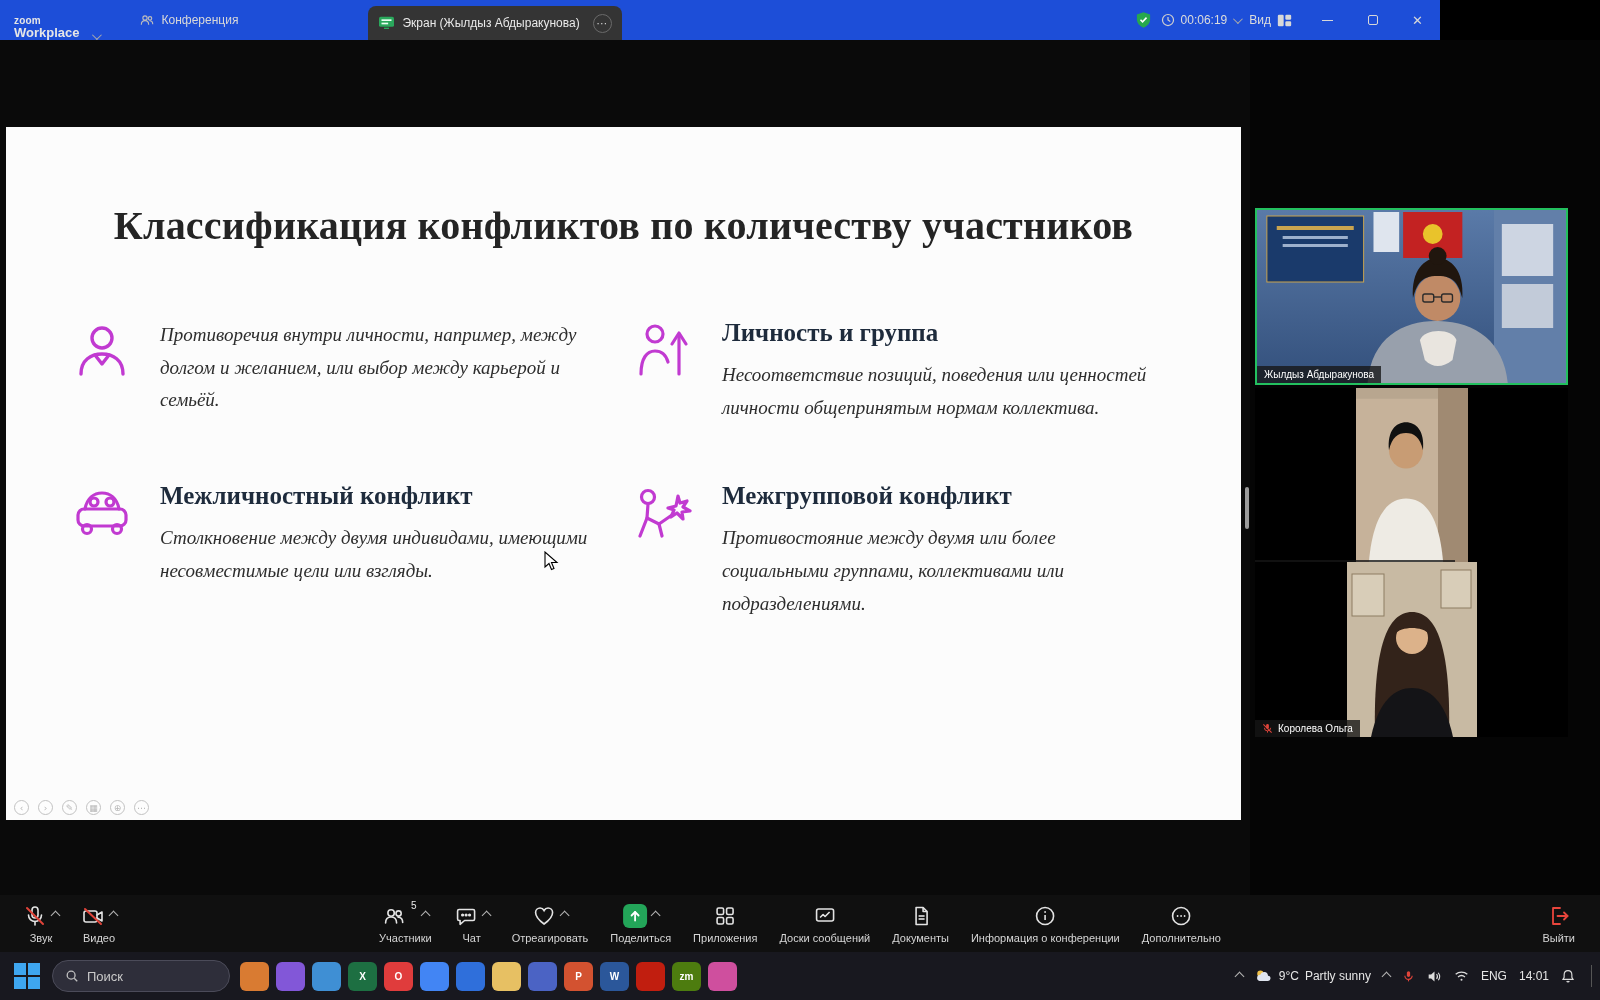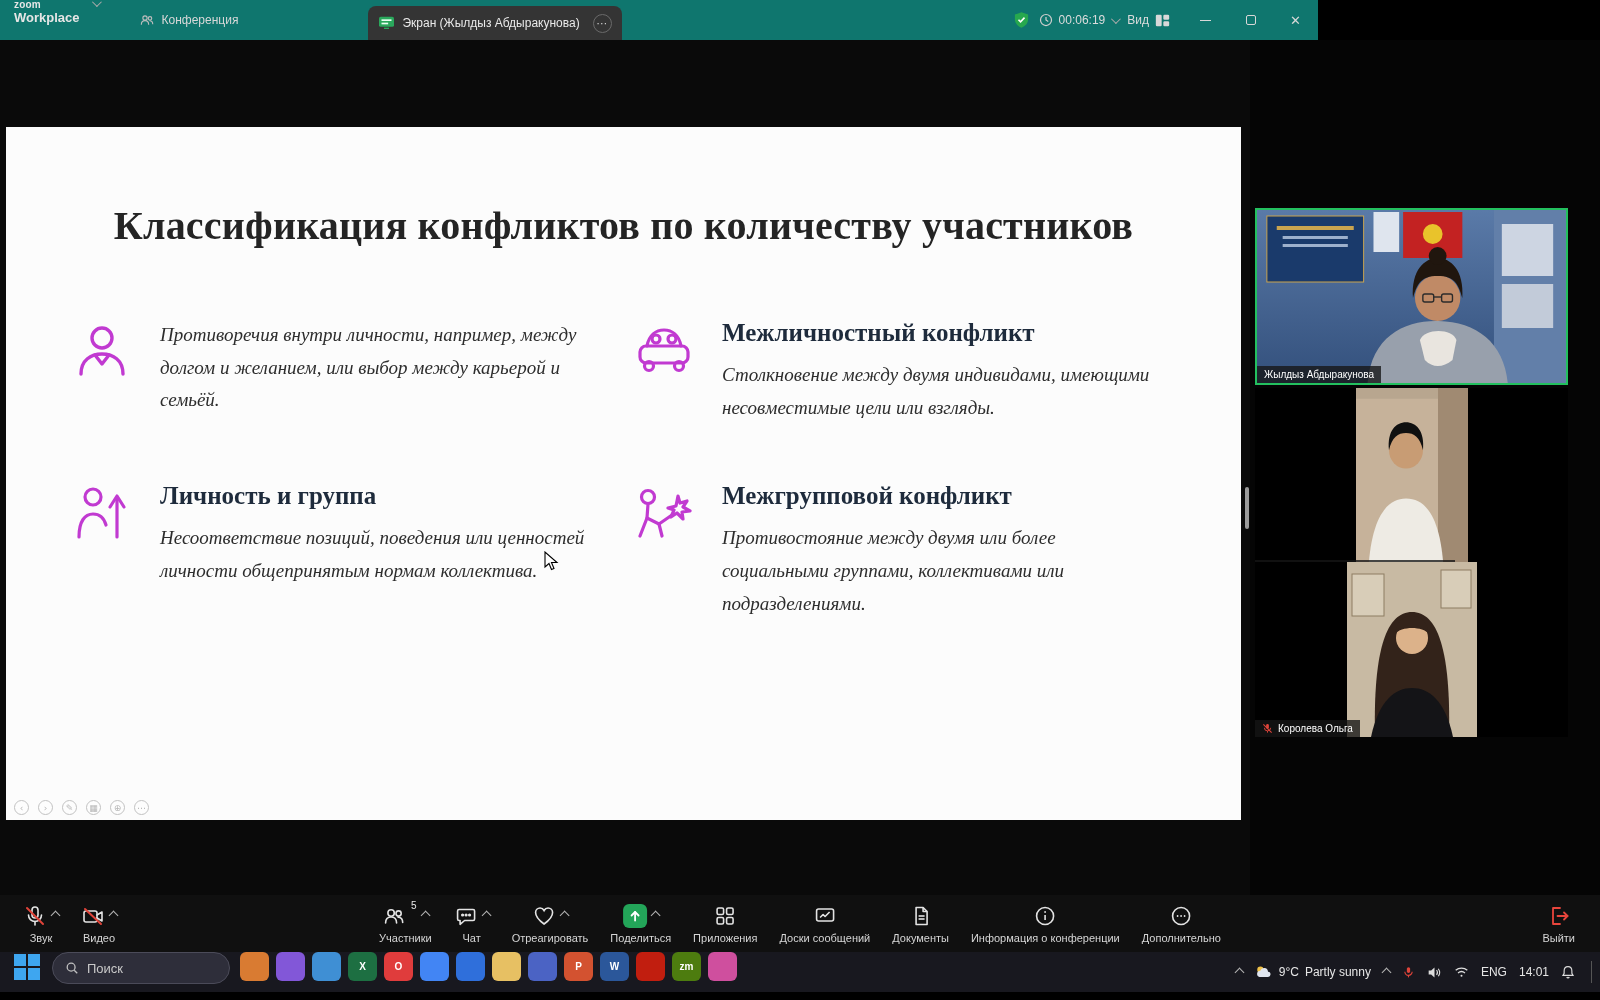--- a/index.html
+++ b/index.html
@@ -5,22 +5,22 @@
   * { box-sizing: border-box; margin: 0; padding: 0; }
   html,body { width:1600px; height:1000px; }
   body {
     position: relative; overflow: hidden; background:#000;
     font-family:"Liberation Sans", sans-serif;
     -webkit-font-smoothing: antialiased;
   }
   svg { display:block; }
 
   
-  .titlebar { position:absolute; top:0; left:0; width:1318px; height:40px;
-    background:#0f766e; display:flex; align-items:flex-start; color:#e6e6e6; z-index:10; }
+  .titlebar { position:absolute; top:0; left:0; width:1440px; height:40px;
+    background:#1d4ed8; display:flex; align-items:flex-end; color:#e6e6e6; z-index:10; }
   .zlogo { margin-left:14px; line-height:1.05; cursor:default; }
   .zlogo .l1 { font-size:10px; font-weight:bold; letter-spacing:.2px; }
   .zlogo .l2 { font-size:13px; font-weight:bold; }
   .cdown { width:7px; height:7px; border-right:1.5px solid #aaa; border-bottom:1.5px solid #aaa;
     transform:rotate(45deg) translateY(-2px); display:inline-block; }
   .cup { width:7px; height:7px; border-right:1.5px solid #b5b5b5; border-top:1.5px solid #b5b5b5;
     transform:rotate(-45deg); display:inline-block; }
   .tb-chev { margin-left:12px; }
   .tb-tab { display:flex; align-items:center; gap:7px; font-size:12px; color:#d8d8d8; height:40px; padding:0 12px; }
   .tb-tab.meeting { margin-left:28px; }
@@ -75,22 +75,22 @@
   .tgroup-right { position:absolute; right:14px; top:0; height:57px; display:flex; }
   .tbtn { display:flex; flex-direction:column; align-items:center; justify-content:center; gap:4px;
     padding:0 11px; position:relative; }
   .tbtn .lbl { font-size:11px; color:#d6d6d6; white-space:nowrap; }
   .icorow { display:flex; align-items:flex-start; gap:5px; height:24px; }
   .icorow .cup { margin-top:8px; }
   .share-ic { width:24px; height:24px; border-radius:6px; background:#23a559; display:flex; align-items:center; justify-content:center; }
   .cnt { font-size:10px; color:#e8e8e8; transform:translateY(-4px); }
 
   
-  .taskbar { position:absolute; top:952px; left:0; width:1600px; height:40px; background:#18181f;
-    display:flex; z-index:10; }
+  .taskbar { position:absolute; top:952px; left:0; width:1600px; height:48px; background:#18181f;
+    display:flex; align-items:center; z-index:10; }
   .start { margin-left:12px; width:30px; height:30px; display:grid; grid-template-columns:12px 12px;
     grid-auto-rows:12px; gap:2px; place-content:center; }
   .start i { background:#3ea6f0; }
   .search-pill { margin-left:10px; width:178px; height:32px; background:#2e2e3a; border:1px solid #4b4b59;
     border-radius:16px; display:flex; align-items:center; gap:8px; padding:0 12px; color:#c9c9c9; font-size:13px; }
   .apps { display:flex; gap:7px; margin-left:10px; }
   .app { width:29px; height:29px; border-radius:6px; display:flex; align-items:center; justify-content:center;
     font-size:10px; font-weight:bold; color:#fff; }
   .tray { margin-left:auto; display:flex; align-items:center; gap:12px; margin-right:8px; color:#e6e6e6; font-size:12px; }
   .weather { display:flex; align-items:center; gap:6px; }
@@ -182,46 +182,46 @@
             </svg>
           </div>
           <div class="ctext">
             <div class="cbody">Противоречия внутри личности, например, между долгом и желанием, или выбор между карьерой и семьёй.</div>
           </div>
         </div>
 
         <div class="citem">
           <div class="cicon">
             <svg viewBox="0 0 64 64" fill="none" stroke="#c13ad1" stroke-width="3.2" stroke-linecap="round" stroke-linejoin="round">
+              <circle cx="23" cy="15" r="8"></circle>
+              <path d="M9 55 C9 39 15 32 23 32 C29 32 34 36 36 43"></path>
+              <path d="M47 55 L47 16"></path>
+              <path d="M40 25 L47 14 L54 25"></path>
+            </svg>
+          </div>
+          <div class="ctext">
+            <div class="chead">Личность и группа</div>
+            <div class="cbody">Несоответствие позиций, поведения или ценностей личности общепринятым нормам коллектива.</div>
+          </div>
+        </div>
+
+        <div class="citem">
+          <div class="cicon">
+            <svg viewBox="0 0 64 64" fill="none" stroke="#c13ad1" stroke-width="3.2" stroke-linecap="round" stroke-linejoin="round">
               <rect x="8" y="27" width="48" height="17" rx="6"></rect>
               <path d="M15 27 C17 16 24 11 32 11 C40 11 47 16 49 27"></path>
               <circle cx="24" cy="20" r="4"></circle>
                 <circle cx="40" cy="20" r="4"></circle>
               <circle cx="17" cy="47" r="4.5"></circle>
                 <circle cx="47" cy="47" r="4.5"></circle>
             </svg>
           </div>
           <div class="ctext">
             <div class="chead">Межличностный конфликт</div>
             <div class="cbody">Столкновение между двумя индивидами, имеющими несовместимые цели или взгляды.</div>
-          </div>
-        </div>
-
-        <div class="citem">
-          <div class="cicon">
-            <svg viewBox="0 0 64 64" fill="none" stroke="#c13ad1" stroke-width="3.2" stroke-linecap="round" stroke-linejoin="round">
-              <circle cx="23" cy="15" r="8"></circle>
-              <path d="M9 55 C9 39 15 32 23 32 C29 32 34 36 36 43"></path>
-              <path d="M47 55 L47 16"></path>
-              <path d="M40 25 L47 14 L54 25"></path>
-            </svg>
-          </div>
-          <div class="ctext">
-            <div class="chead">Личность и группа</div>
-            <div class="cbody">Несоответствие позиций, поведения или ценностей личности общепринятым нормам коллектива.</div>
           </div>
         </div>
 
         <div class="citem">
           <div class="cicon">
             <svg viewBox="0 0 64 64" fill="none" stroke="#c13ad1" stroke-width="3.2" stroke-linecap="round" stroke-linejoin="round">
               <circle cx="16" cy="15" r="6.5"></circle>
               <path d="M16 22 L15 36 L8 54"></path>
               <path d="M15 36 L27 42 L40 33"></path>
               <path d="M27 42 L30 54"></path>

